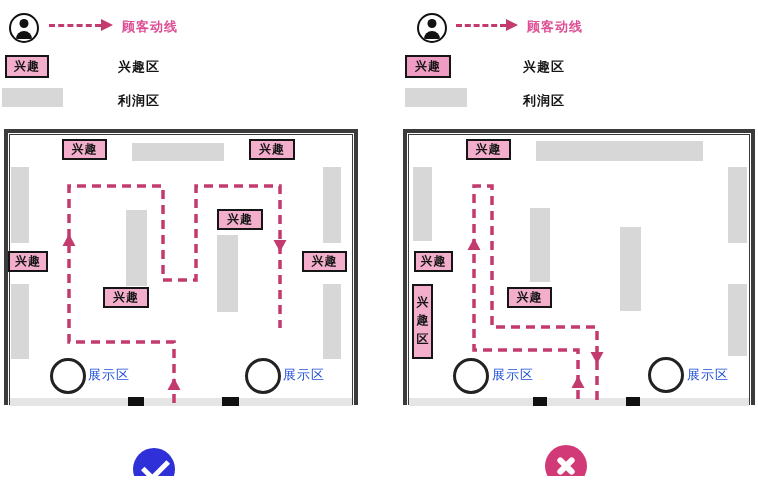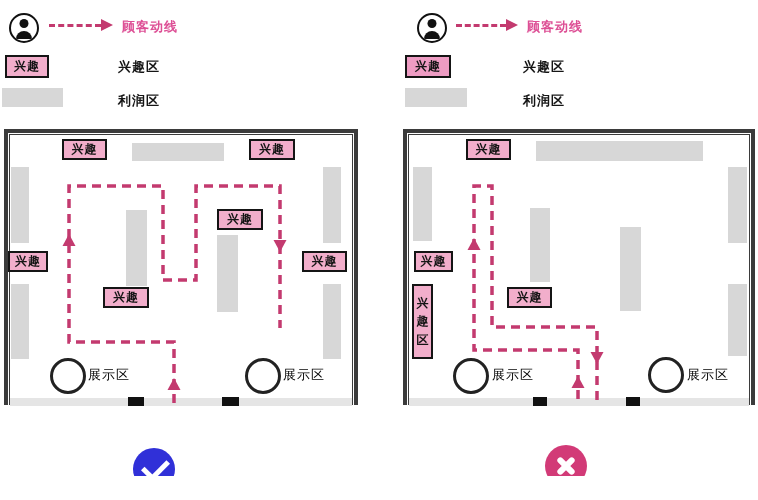--- a/index.html
+++ b/index.html
@@ -1,17 +1,17 @@
 <!DOCTYPE html>
 <html><head>
 <meta charset="utf-8">
 <style>
   html,body{margin:0;padding:0;background:#fff;}
   .stage{position:relative;width:758px;height:476px;background:#ffffff;overflow:hidden;
-         font-family:Liberation Sans, sans-serif;}
+         font-family:Liberation Mono, monospace;}
 
   
   .person{position:absolute;width:26px;height:26px;border:2px solid #111;border-radius:50%;background:#fff;overflow:hidden;}
   .person .head{position:absolute;top:4px;left:50%;transform:translateX(-50%);width:9px;height:9px;background:#111;border-radius:50%;}
   .person .shoulders{position:absolute;bottom:2px;left:50%;transform:translateX(-50%);width:16px;height:8px;background:#111;border-radius:8px 8px 0 0;}
   .dash-line{position:absolute;height:0;border-top:3px dashed #c33a6f;}
   .dash-head{position:absolute;width:0;height:0;border-left:12px solid #c33a6f;border-top:6px solid transparent;border-bottom:6px solid transparent;}
   .flow-text{position:absolute;color:#dd4f95;font-size:13px;font-weight:bold;letter-spacing:1px;}
   .legend-label{position:absolute;color:#151515;font-size:13px;font-weight:bold;letter-spacing:1px;}
   .swatch-gray{position:absolute;background:#d7d7d7;}
@@ -24,21 +24,21 @@
   .door{position:absolute;background:#111;}
   .shelf{position:absolute;background:#d7d7d7;}
   .tag{position:absolute;box-sizing:border-box;background:#f2aecb;border:2px solid #151515;
        color:#151515;font-size:12px;font-weight:bold;letter-spacing:1px;white-space:nowrap;
        display:flex;align-items:center;justify-content:center;}
   .tag.deep{background:#ee9cc3;}
   .vtag{position:absolute;box-sizing:border-box;background:#f2aecb;border:2px solid #151515;
         color:#151515;font-size:12px;font-weight:bold;line-height:1.55;text-align:center;
         word-break:break-all;display:flex;align-items:center;justify-content:center;padding:2px 0;}
   .circle{position:absolute;width:30px;height:30px;border:3px solid #222;border-radius:50%;background:#fff;box-sizing:content-box;}
-  .display-label{position:absolute;color:#000000;font-size:13px;letter-spacing:1px;}
+  .display-label{position:absolute;color:#1d4ed8;font-size:13px;letter-spacing:1px;}
 
   
   .flow-svg{position:absolute;left:0;top:0;pointer-events:none;}
   .flow-svg polyline{fill:none;stroke:#c33a6f;stroke-width:3.5;stroke-dasharray:9 6;}
   .flow-svg polygon{fill:#c33a6f;}
 
   
   .badge{position:absolute;width:42px;height:42px;border-radius:50%;}
   .badge-check{background:#3030d8;}
   .check-glyph{position:absolute;left:10px;top:11px;width:20px;height:11px;

